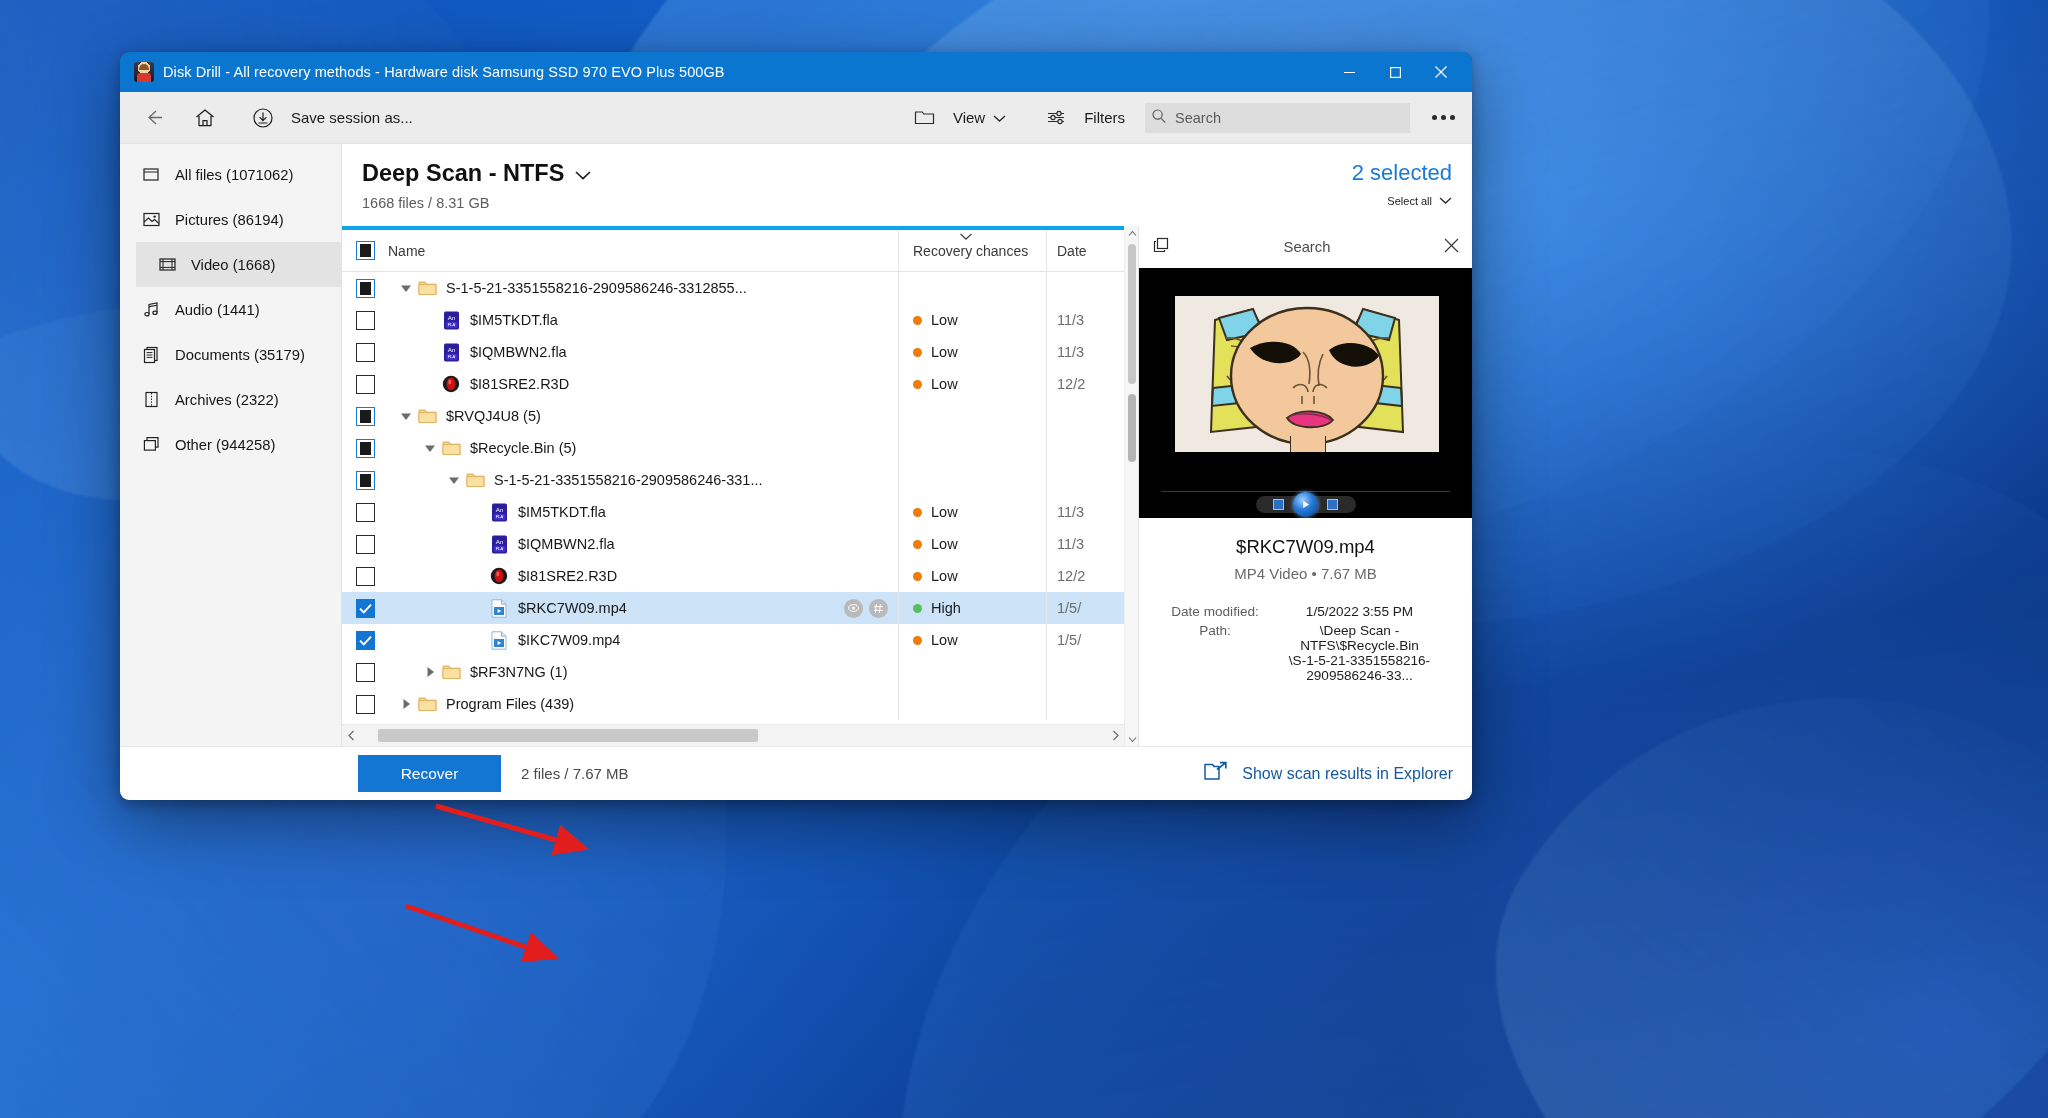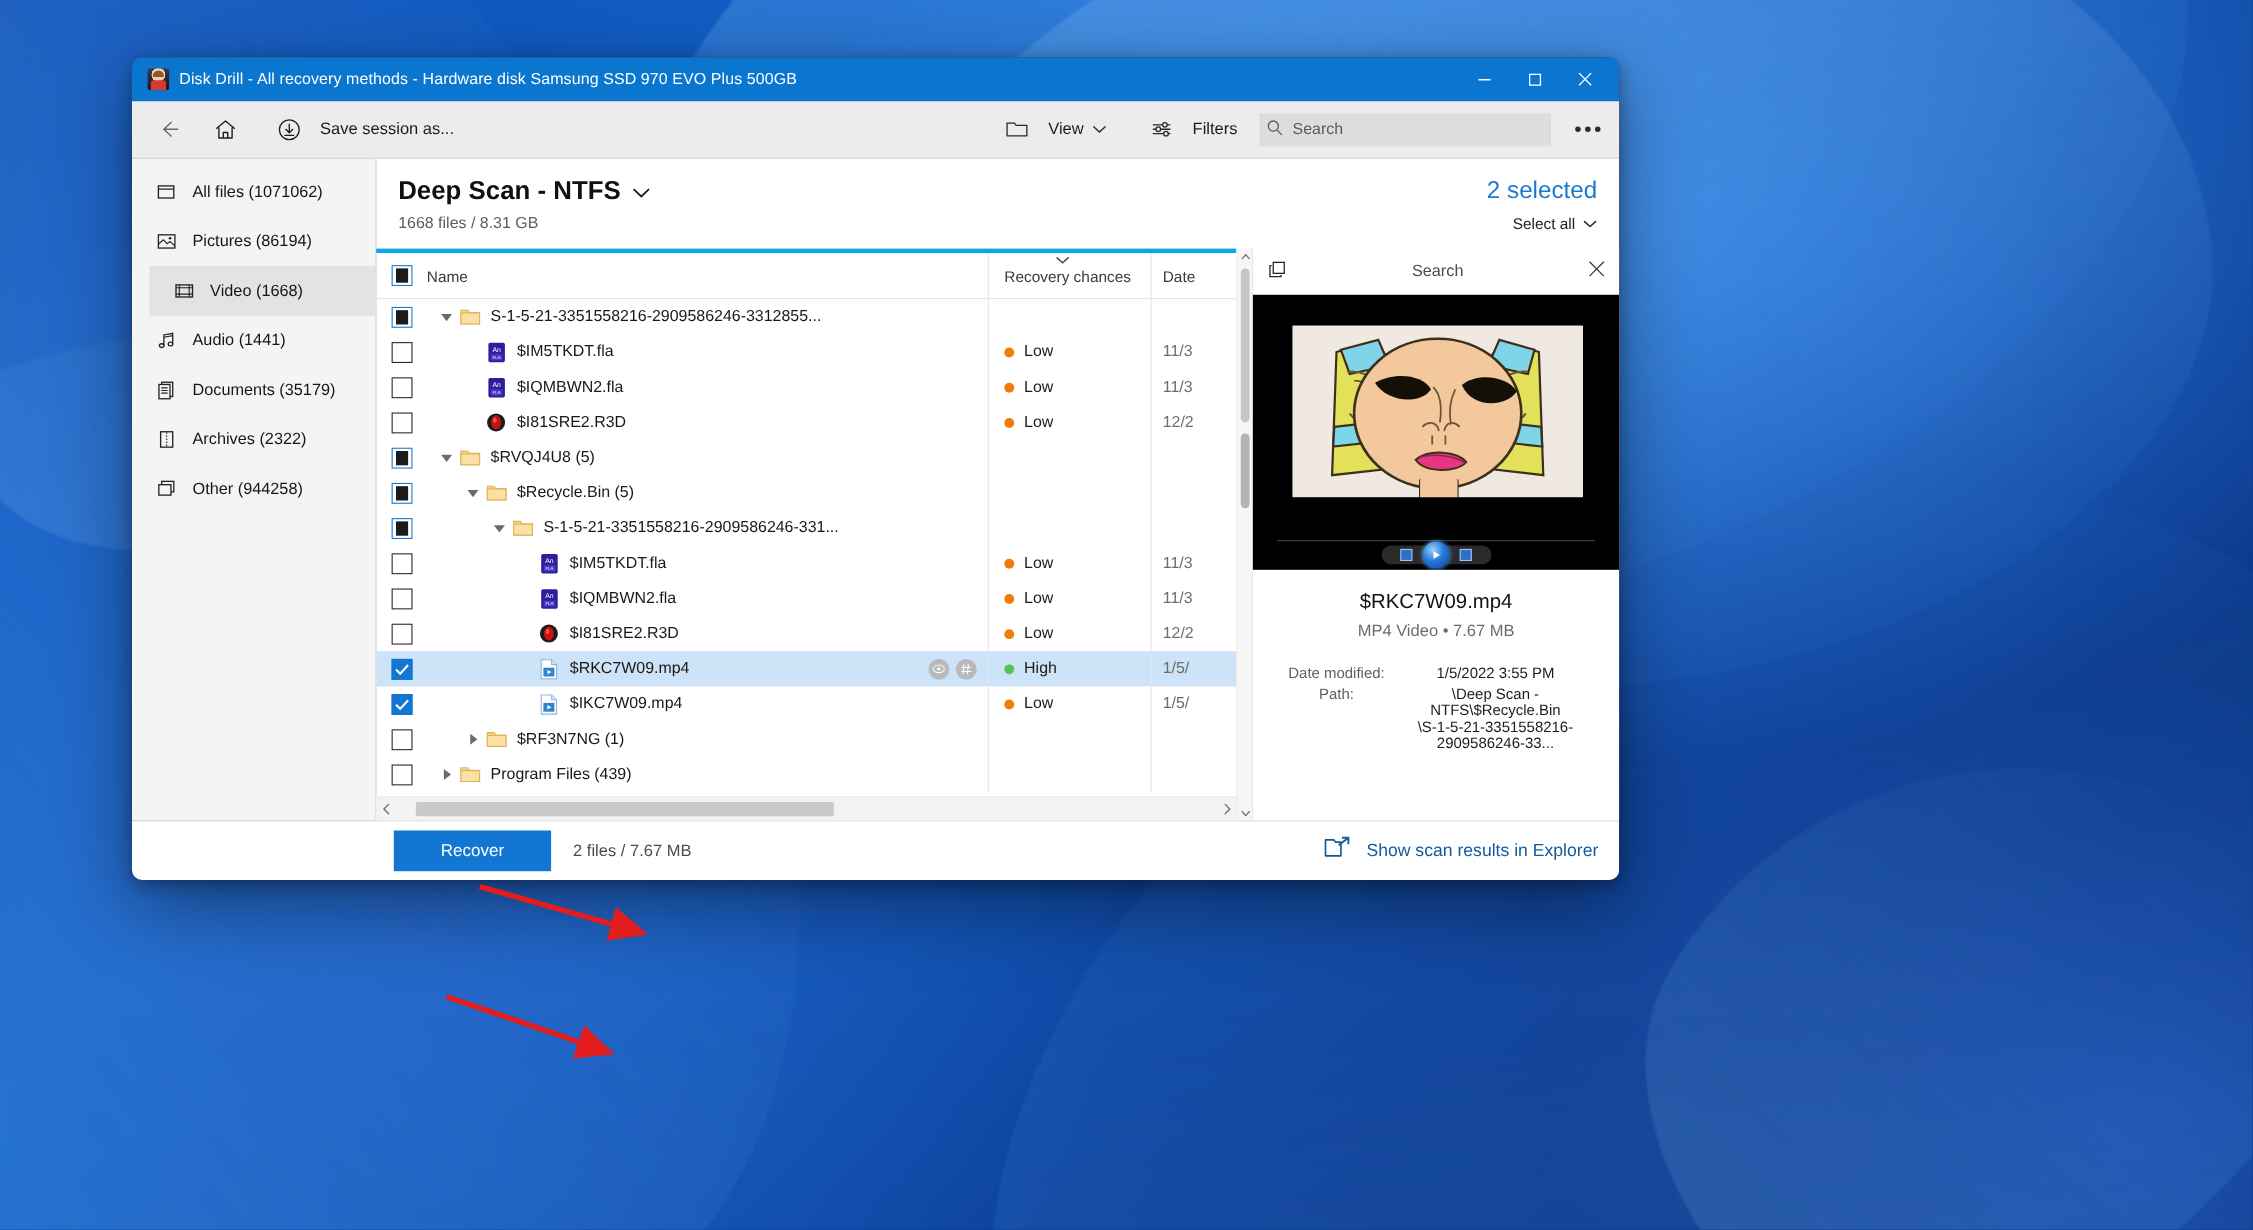--- a/index.html
+++ b/index.html
@@ -142,21 +142,21 @@
   
   #content { flex: 1; display: flex; flex-direction: column; min-width: 0; background: #fff; }
   #content-head {
     height: 82px; min-height: 82px;
     display: flex; align-items: flex-start; padding: 16px 20px 0 20px;
   }
   #scan-title { font-size: 23.5px; font-weight: bold; color: #101010; display: flex; align-items: center; gap: 10px;}
   #scan-sub { font-size: 14.5px; color: #5d5d5d; margin-top: 8px; }
   #content-head .spacer { flex: 1; }
   #selcount { font-size: 22px; color: #1a7ad1; text-align: right; }
-  #selall { font-size: 14px; color: #202020; text-align: right; margin-top: 9px; display:flex; align-items:center; justify-content:flex-end; gap:7px;}
+  #selall { font-size: 11px; color: #202020; text-align: right; margin-top: 9px; display:flex; align-items:center; justify-content:flex-end; gap:7px;}
 
   #main-split { flex: 1; display: flex; min-height: 0; }
 
   
   #table-wrap { flex: 1; min-width: 0; display: flex; flex-direction: column; border-top: 4px solid #0ea5e9;}
   #thead {
     height: 42px; min-height: 42px; display: flex; align-items: center;
     border-bottom: 1px solid #e3e3e3; font-size: 14px; color: #3a3a3a;
     position: relative;
   }

